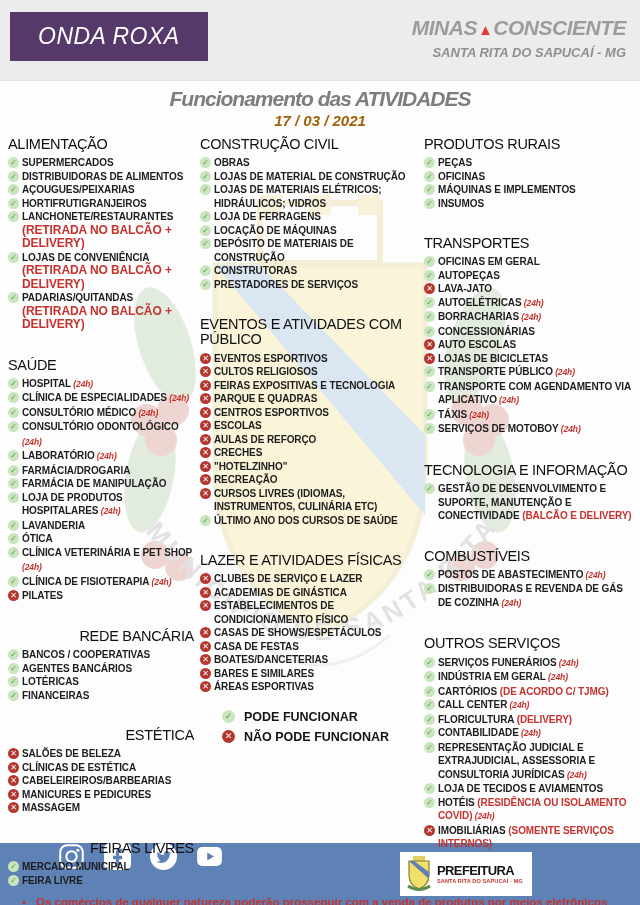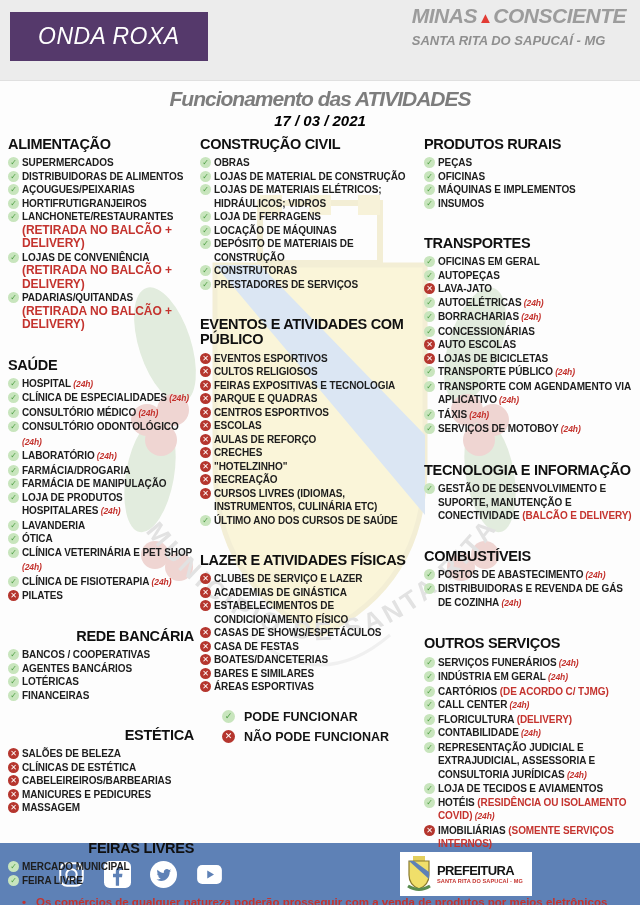--- a/index.html
+++ b/index.html
@@ -2,36 +2,36 @@
 <html><head>
 <meta charset="utf-8">
 <style>
   html,body{margin:0;padding:0;background:#fff;}
   .page{position:relative;width:640px;height:905px;overflow:hidden;background:#fdfdfd;
         font-family:"Liberation Sans", sans-serif;}
   
   .band{position:relative;width:100%;height:80px;background:#ececec;border-bottom:1px solid #e0e0e0;}
   .badge{position:absolute;left:10px;top:12px;background:#55396b;color:#fff;
          padding:11px 28px;font-size:23px;font-style:italic;font-weight:400;letter-spacing:.5px;}
-  .brand{position:absolute;right:14px;top:4px;text-align:left;}
+  .brand{position:absolute;right:14px;top:16px;text-align:right;}
   .minas{font-size:21px;font-weight:900;font-style:italic;color:#9c9c9c;letter-spacing:-.5px;}
   .tri{color:#e23b34;font-size:15px;margin:0 1px;font-style:normal;}
   .city{font-size:13px;font-weight:800;font-style:italic;color:#8f8f8f;margin-top:5px;}
   
   .titlewrap{text-align:center;margin:6px 0 2px;position:relative;z-index:2;}
   .titlewrap h1{margin:0;font-size:21px;font-style:italic;font-weight:900;color:#7d7d7d;letter-spacing:-1px;}
-  .date{font-size:15px;font-style:italic;font-weight:800;color:#000000;margin-top:1px;}
+  .date{font-size:15px;font-style:italic;font-weight:800;color:#a16207;margin-top:1px;}
   
   .wm{position:absolute;left:95px;top:195px;z-index:0;opacity:.30;pointer-events:none;}
   
   .cols{position:relative;z-index:1;display:flex;gap:6px;padding:4px 4px 0 8px;}
   .col0{flex:0 0 186px;width:186px;}
   .col1{flex:0 0 218px;width:218px;}
   .col2{flex:0 0 214px;width:214px;}
-  h2{font-size:14.5px;font-weight:700;color:#101010;margin:26px 0 4px;letter-spacing:-.3px;line-height:1.05;}
+  h2{font-size:14.5px;font-weight:400;color:#101010;margin:26px 0 4px;letter-spacing:-.3px;line-height:1.05;}
   section:first-child h2{margin-top:2px;}
   h2.center{text-align:right;}
   .row{display:flex;align-items:flex-start;gap:3px;font-weight:700;font-size:10px;
        line-height:13.5px;color:#1d1d1d;letter-spacing:-.1px;}
   .ic{flex:0 0 auto;width:11px;height:11px;border-radius:50%;font-size:8px;line-height:11px;
       text-align:center;margin-top:1px;font-weight:900;font-family:"DejaVu Sans",sans-serif;}
   .ic.ok{background:#c8e5bd;color:#4f9e45;}
   .ic.no{background:#b5362e;color:#fff;}
   .b24{color:#c4332e;font-style:italic;font-size:8.5px;font-weight:700;}
   .redin{color:#c4332e;}
@@ -39,21 +39,21 @@
   
   .legend{margin:16px 0 0 22px;}
   .lg-row{display:flex;align-items:center;gap:9px;font-size:12.5px;font-weight:800;color:#141414;margin-bottom:6px;}
   .lg-row .ic{width:13px;height:13px;line-height:13px;font-size:9px;margin-top:0;}
   
   .notes{list-style:none;margin:8px 16px 0 20px;padding:0;position:relative;z-index:1;}
   .notes li{position:relative;color:#c4332e;font-weight:700;font-size:11.5px;line-height:1.34;
             padding-left:16px;margin-bottom:4px;}
   .notes li::before{content:"•";position:absolute;left:2px;top:0;color:#c4332e;}
   
-  .bar{position:absolute;left:0;bottom:0;width:100%;height:62px;background:#5e81b6;display:flex;align-items:center;}
+  .bar{position:absolute;left:0;bottom:0;width:100%;height:62px;background:#5e81b6;display:flex;align-items:flex-start;}
   .social{display:flex;gap:19px;margin-left:58px;align-items:center;}
   .social a{display:block;width:27px;height:27px;}
   .social svg{display:block;width:27px;height:27px;}
   .pref{position:absolute;right:108px;top:9px;width:132px;height:44px;background:#fff;
         display:flex;align-items:center;gap:4px;padding:2px 5px;box-sizing:border-box;}
   .pref .crest{flex:0 0 auto;}
   .pref .ptxt{line-height:1;}
   .pref .p1{font-size:13px;font-weight:900;color:#141414;letter-spacing:-.6px;}
   .pref .p2{font-size:5.6px;font-weight:800;color:#c4332e;margin-top:2px;letter-spacing:.1px;}
 </style>

